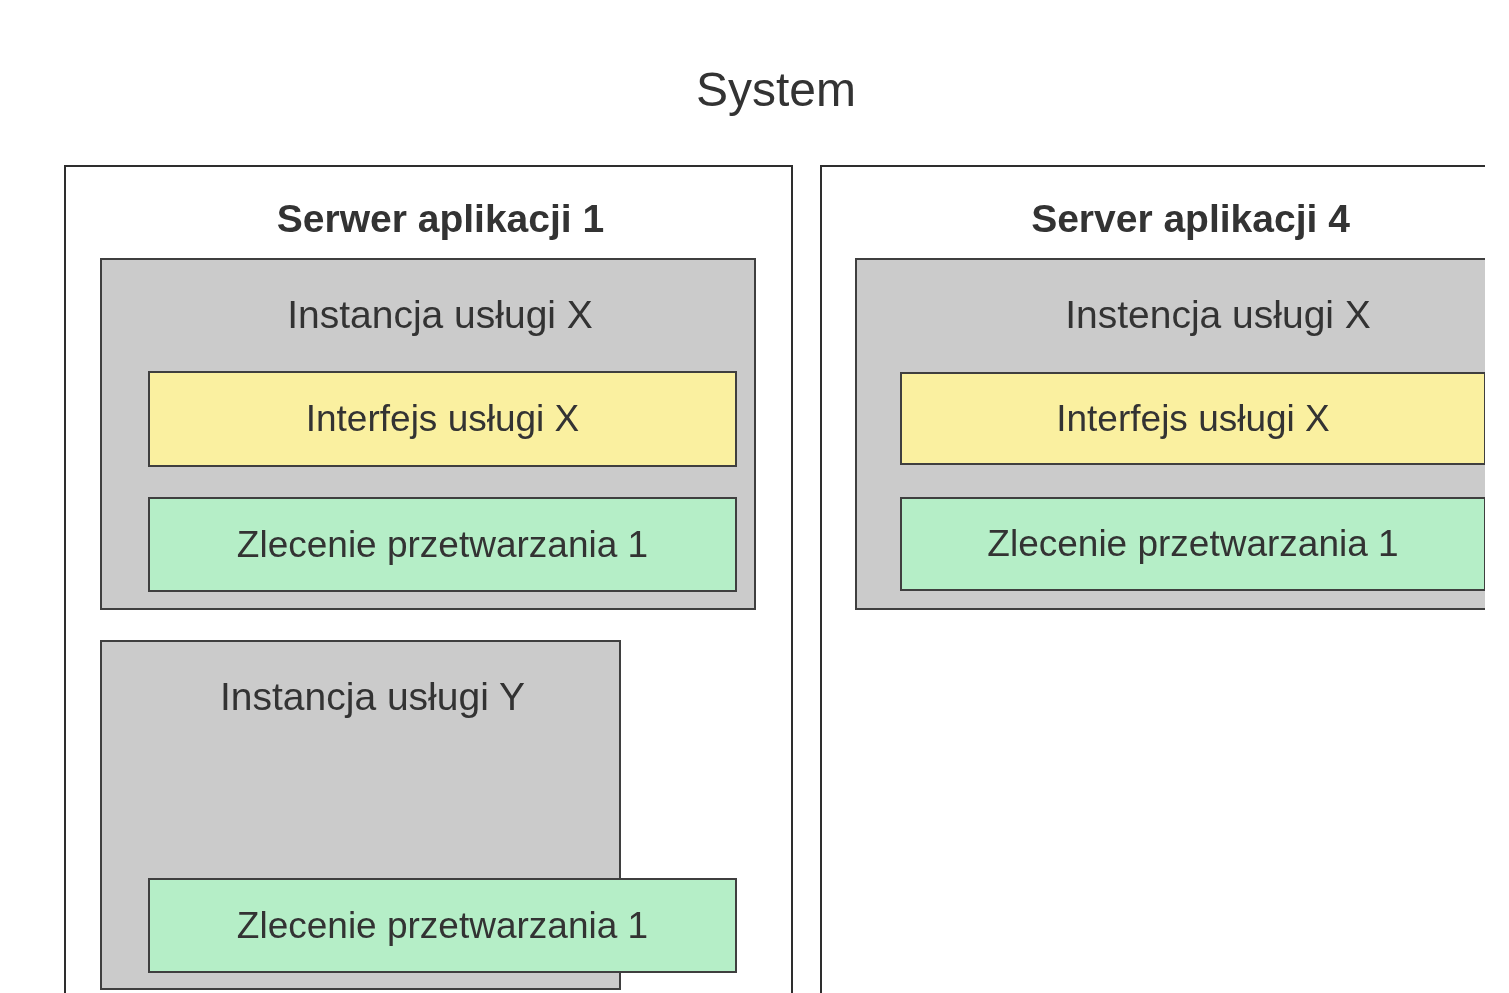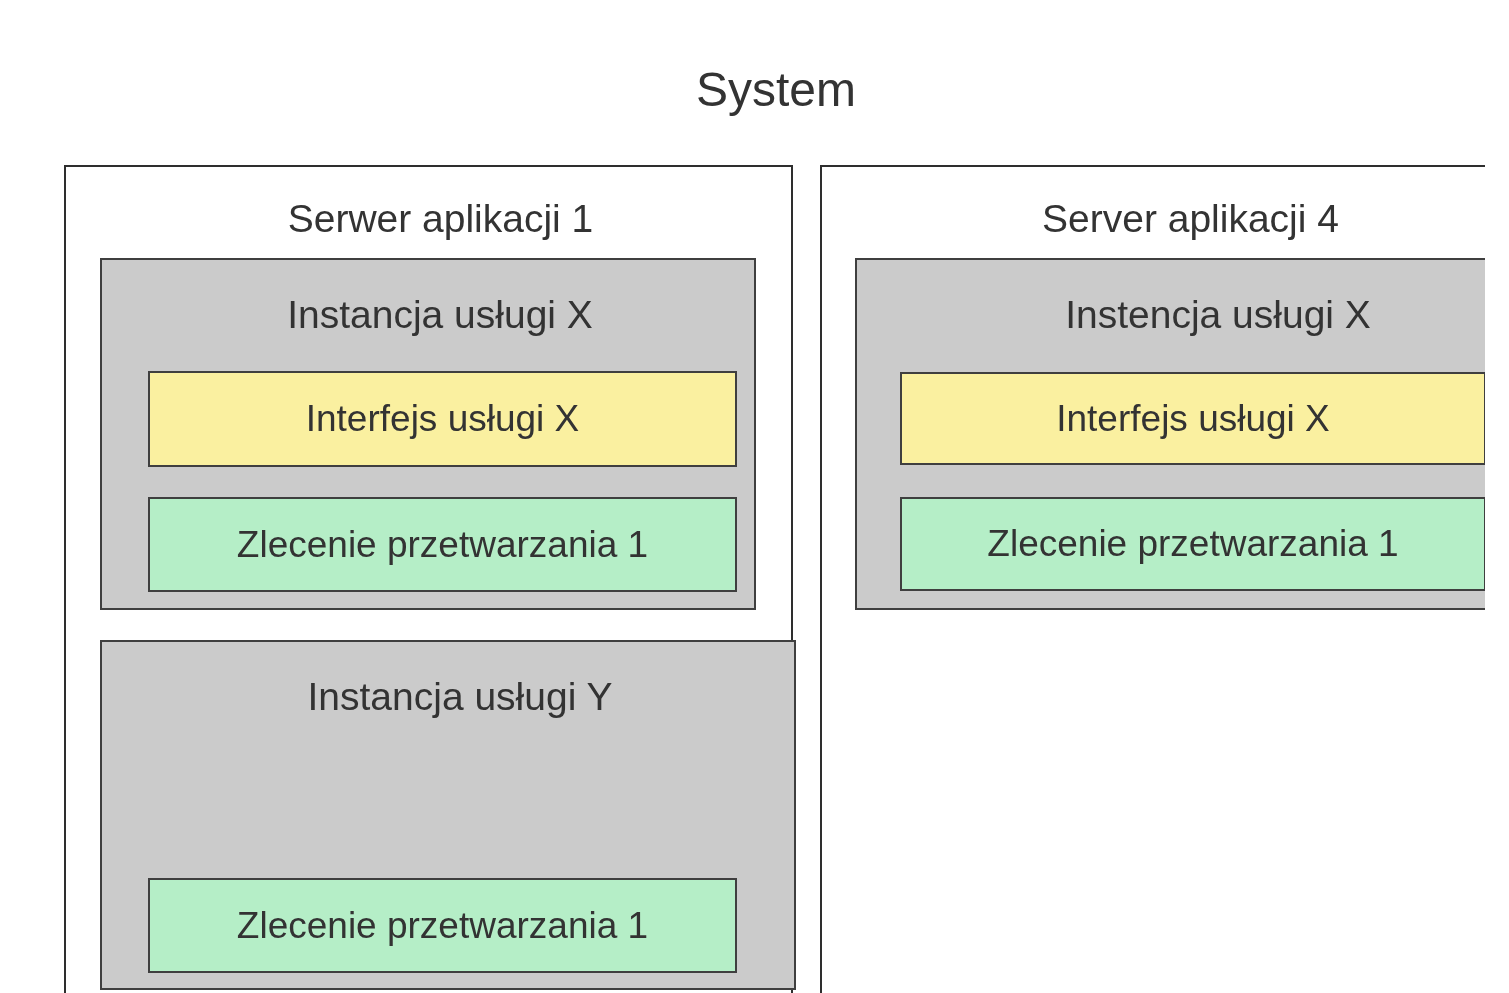--- a/index.html
+++ b/index.html
@@ -42,28 +42,29 @@
   .server-box.s1 { left: 16px;  width: 729px; }
   .server-box.s2 { left: 772px; width: 717px; }
   .server-label {
     position: absolute;
     top: 18px;
     left: 0;
     width: 100%;
     text-align: center;
     font-size: 39px;
     white-space: nowrap;
+    font-weight: bold;
   }
   .instance-box {
     position: absolute;
     background: var(--c-instance);
     border: 2px solid var(--c-border-inner);
   }
   .instance-box.g1 { left: 52px;  top: 210px; width: 656px; height: 352px; }
-  .instance-box.g2 { left: 52px;  top: 592px; width: 696px; height: 350px; }
+  .instance-box.g2 { left: 52px;  top: 592px; width: 521px; height: 350px; }
   .instance-box.g3 { left: 807px; top: 210px; width: 702px; height: 352px; }
   .instance-label {
     position: absolute;
     top: 21px;
     left: 0;
     width: 100%;
     text-align: center;
     font-size: 39px;
     white-space: nowrap;
   }

